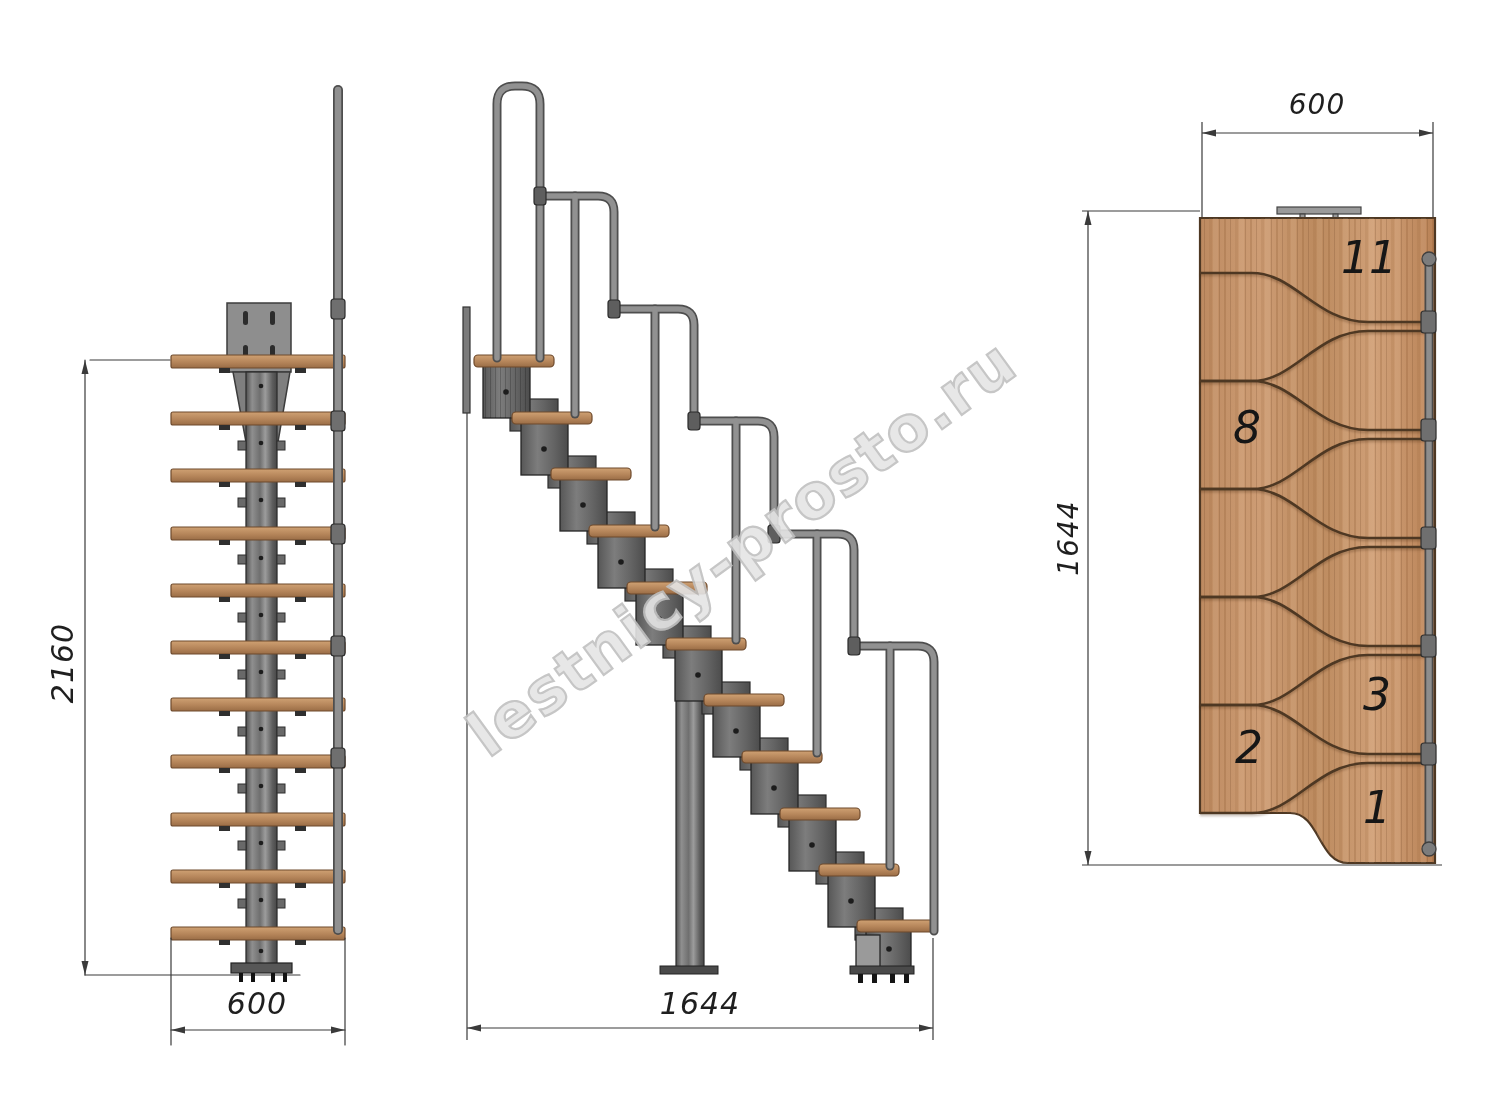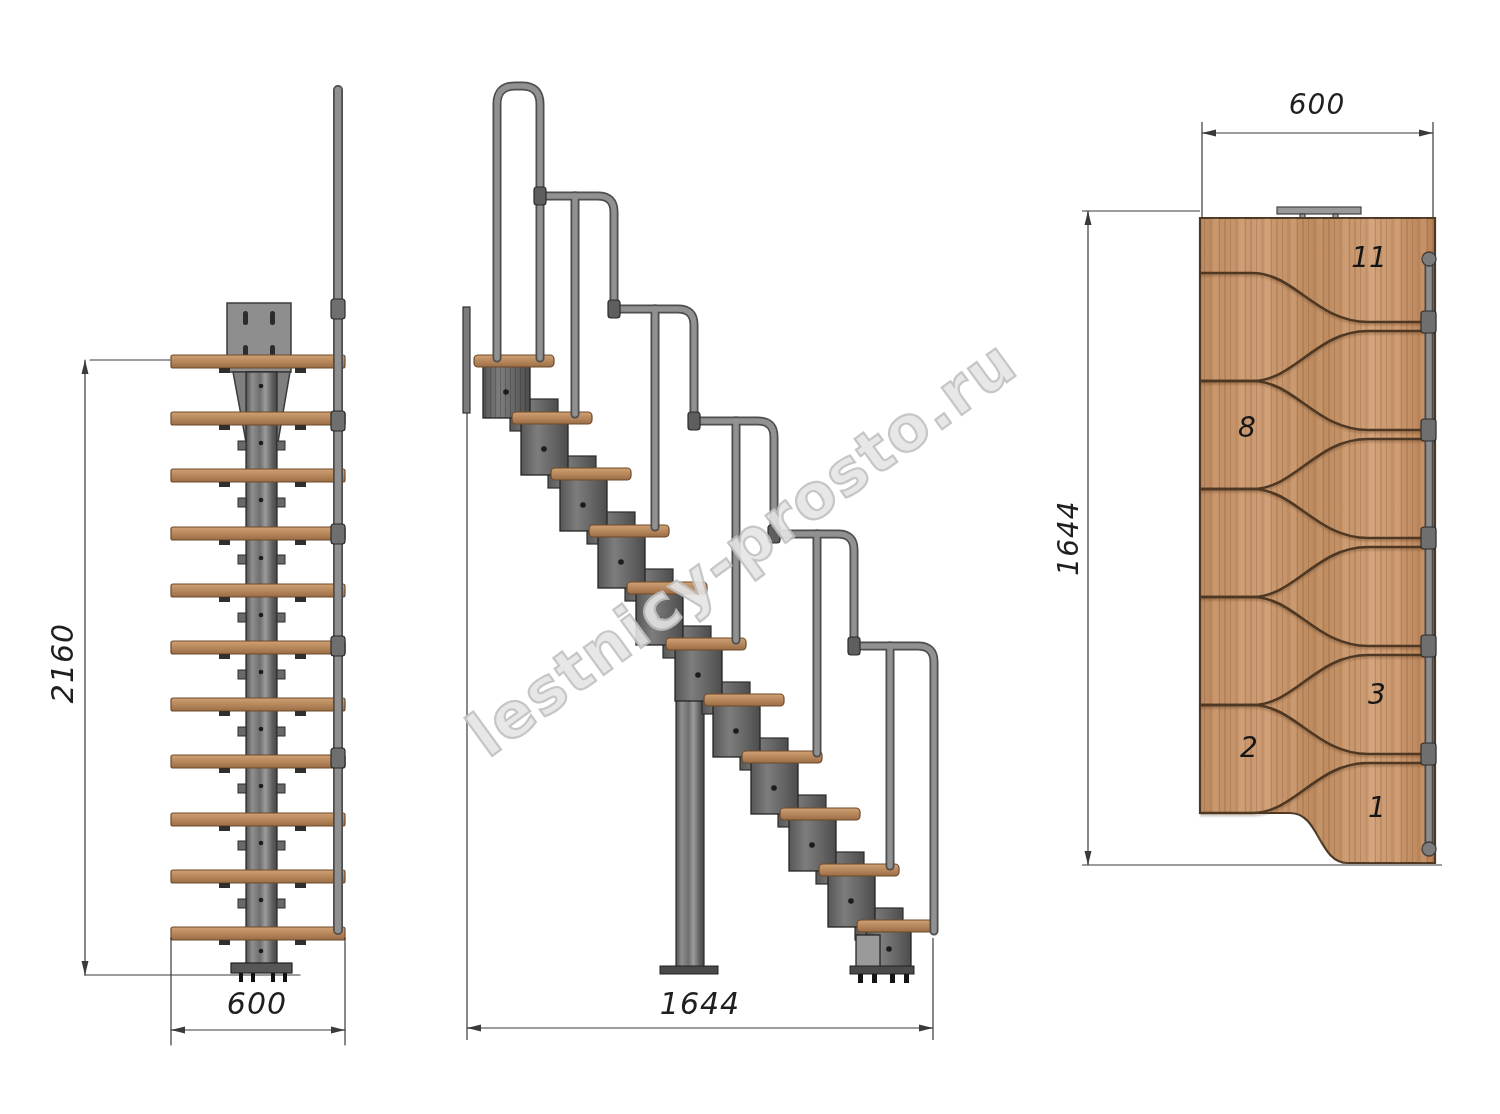--- a/index.html
+++ b/index.html
@@ -4,21 +4,21 @@
 <style>
   html,body{margin:0;padding:0;background:#ffffff;}
   #canvas{position:relative;width:1500px;height:1114px;background:#ffffff;overflow:hidden;
           font-family:"DejaVu Sans", sans-serif;}
   #drawing{position:absolute;left:0;top:0;}
   .dim-label{position:absolute;transform:translate(-50%,-50%);font-style:italic;
              font-size:30px;color:#1f1f1f;white-space:nowrap;letter-spacing:1px;}
   .dim-label.rot{transform:translate(-50%,-50%) rotate(-90deg);}
   .dim-label.plan{font-size:28px;}
   .plan-num{position:absolute;transform:translate(-50%,-50%);font-style:italic;
-            font-size:28px;color:#161616;}
+            font-size:44px;color:#161616;}
   #watermark{position:absolute;left:742px;top:548px;
              transform:translate(-50%,-50%) rotate(-36deg);
              font-size:62px;font-weight:700;letter-spacing:2px;white-space:nowrap;
              color:rgba(255,255,255,0.45);
              -webkit-text-stroke:2.2px #c0c0c0;
              text-shadow:0 0 1px #cfcfcf;
              opacity:.9;}
   .curves{filter:drop-shadow(0 2px 1px rgba(70,40,15,.30));}
 </style>
 </head>

